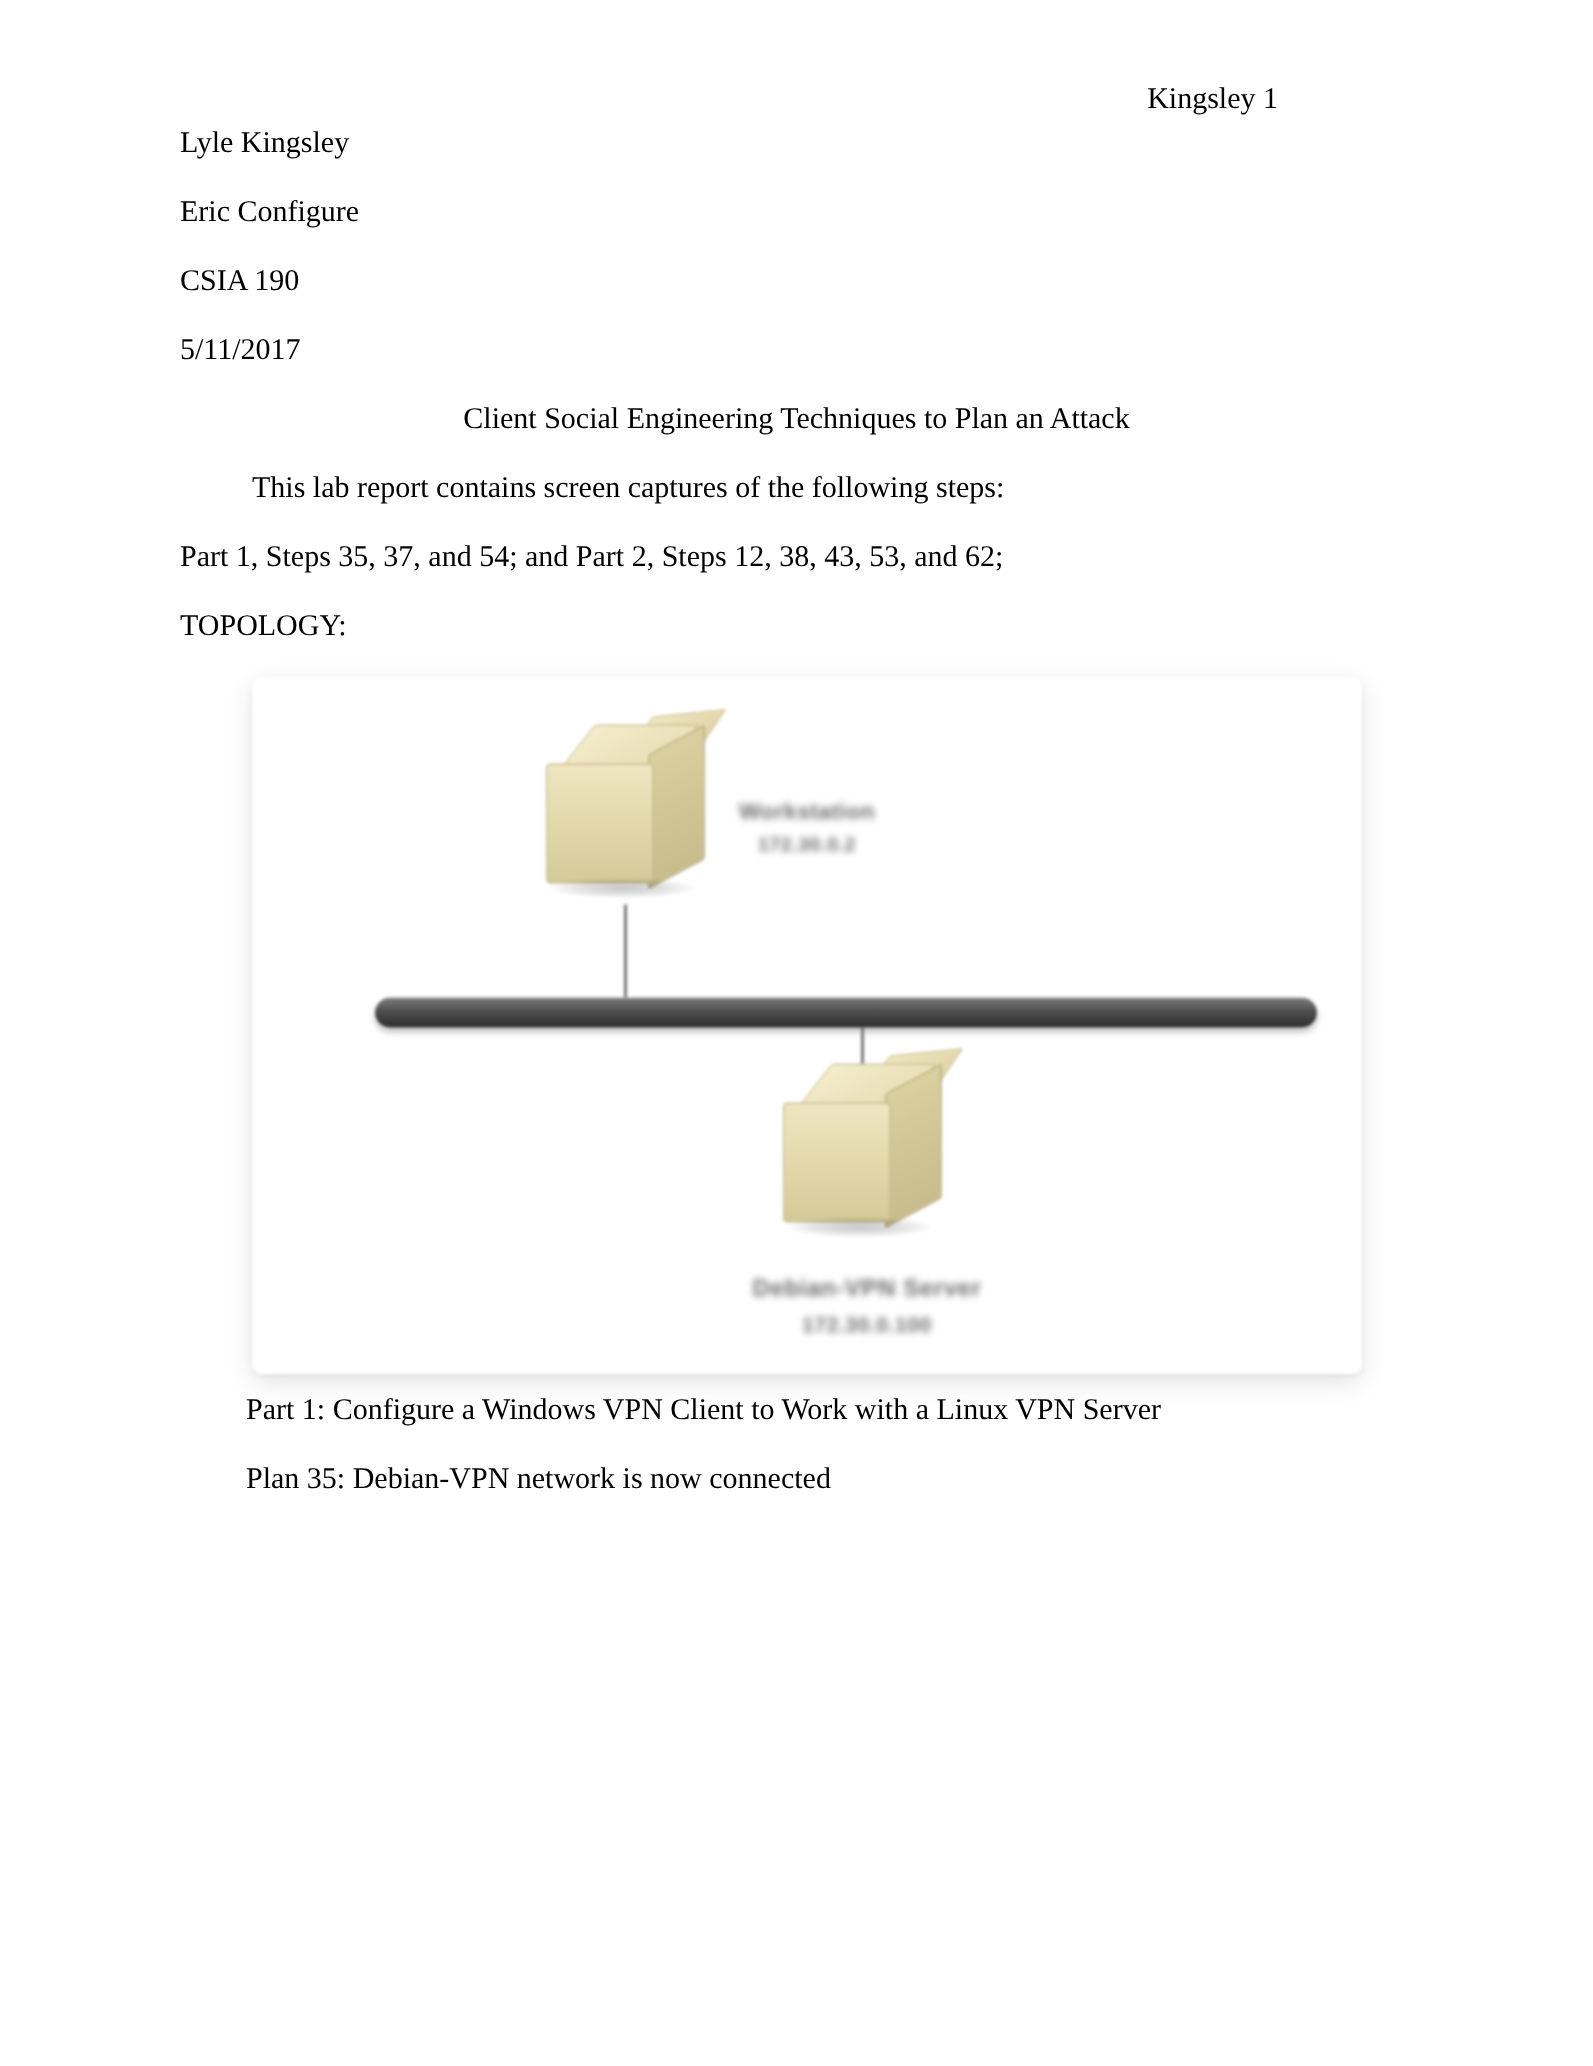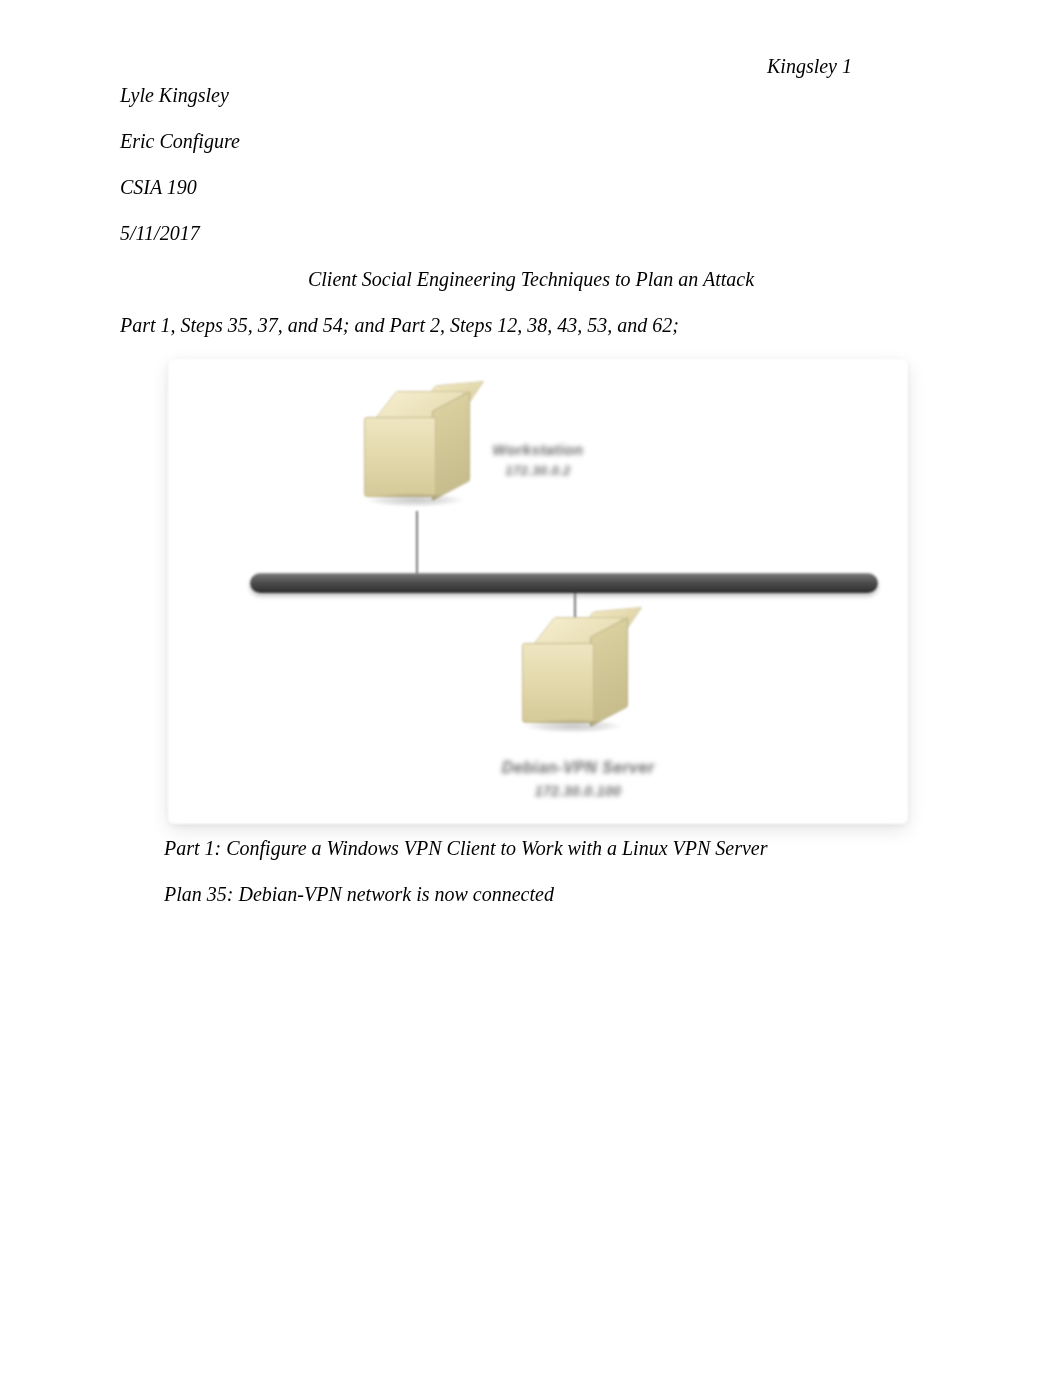--- a/index.html
+++ b/index.html
@@ -10,21 +10,20 @@
     font-family: "Times New Roman", Times, serif;
     color: #000;
     font-size: 20px;
   }
   .page {
     width: 1062px;
     height: 1377px;
     position: relative;
     box-sizing: border-box;
     padding: 55px 120px 60px 120px;
-    font-style: italic;
   }
   .header-right {
     position: absolute;
     top: 55px;
     right: 210px;
     font-size: 20px;
   }
   .block {
     margin-top: 28px;
   }
@@ -151,21 +150,23 @@
 
   <div class="block">
     <p class="line">Lyle Kingsley</p>
     <p class="line">Eric Configure</p>
     <p class="line">CSIA 190</p>
     <p class="line">5/11/2017</p>
   </div>
 
   <p class="line title">Client Social Engineering Techniques to Plan an Attack</p>
 
+  <p class="line indent">This lab report contains screen captures of the following steps:</p>
   <p class="line">Part 1, Steps 35, 37, and 54; and Part 2, Steps 12, 38, 43, 53, and 62;</p>
+  <p class="line">TOPOLOGY:</p>
 
   <div class="figure-wrap">
     <div class="figure">
 
       <div class="node top-node">
         <div class="box3d">
           <div class="flap"></div>
           <div class="face-top"></div>
           <div class="face-side"></div>
           <div class="face-front"></div>

